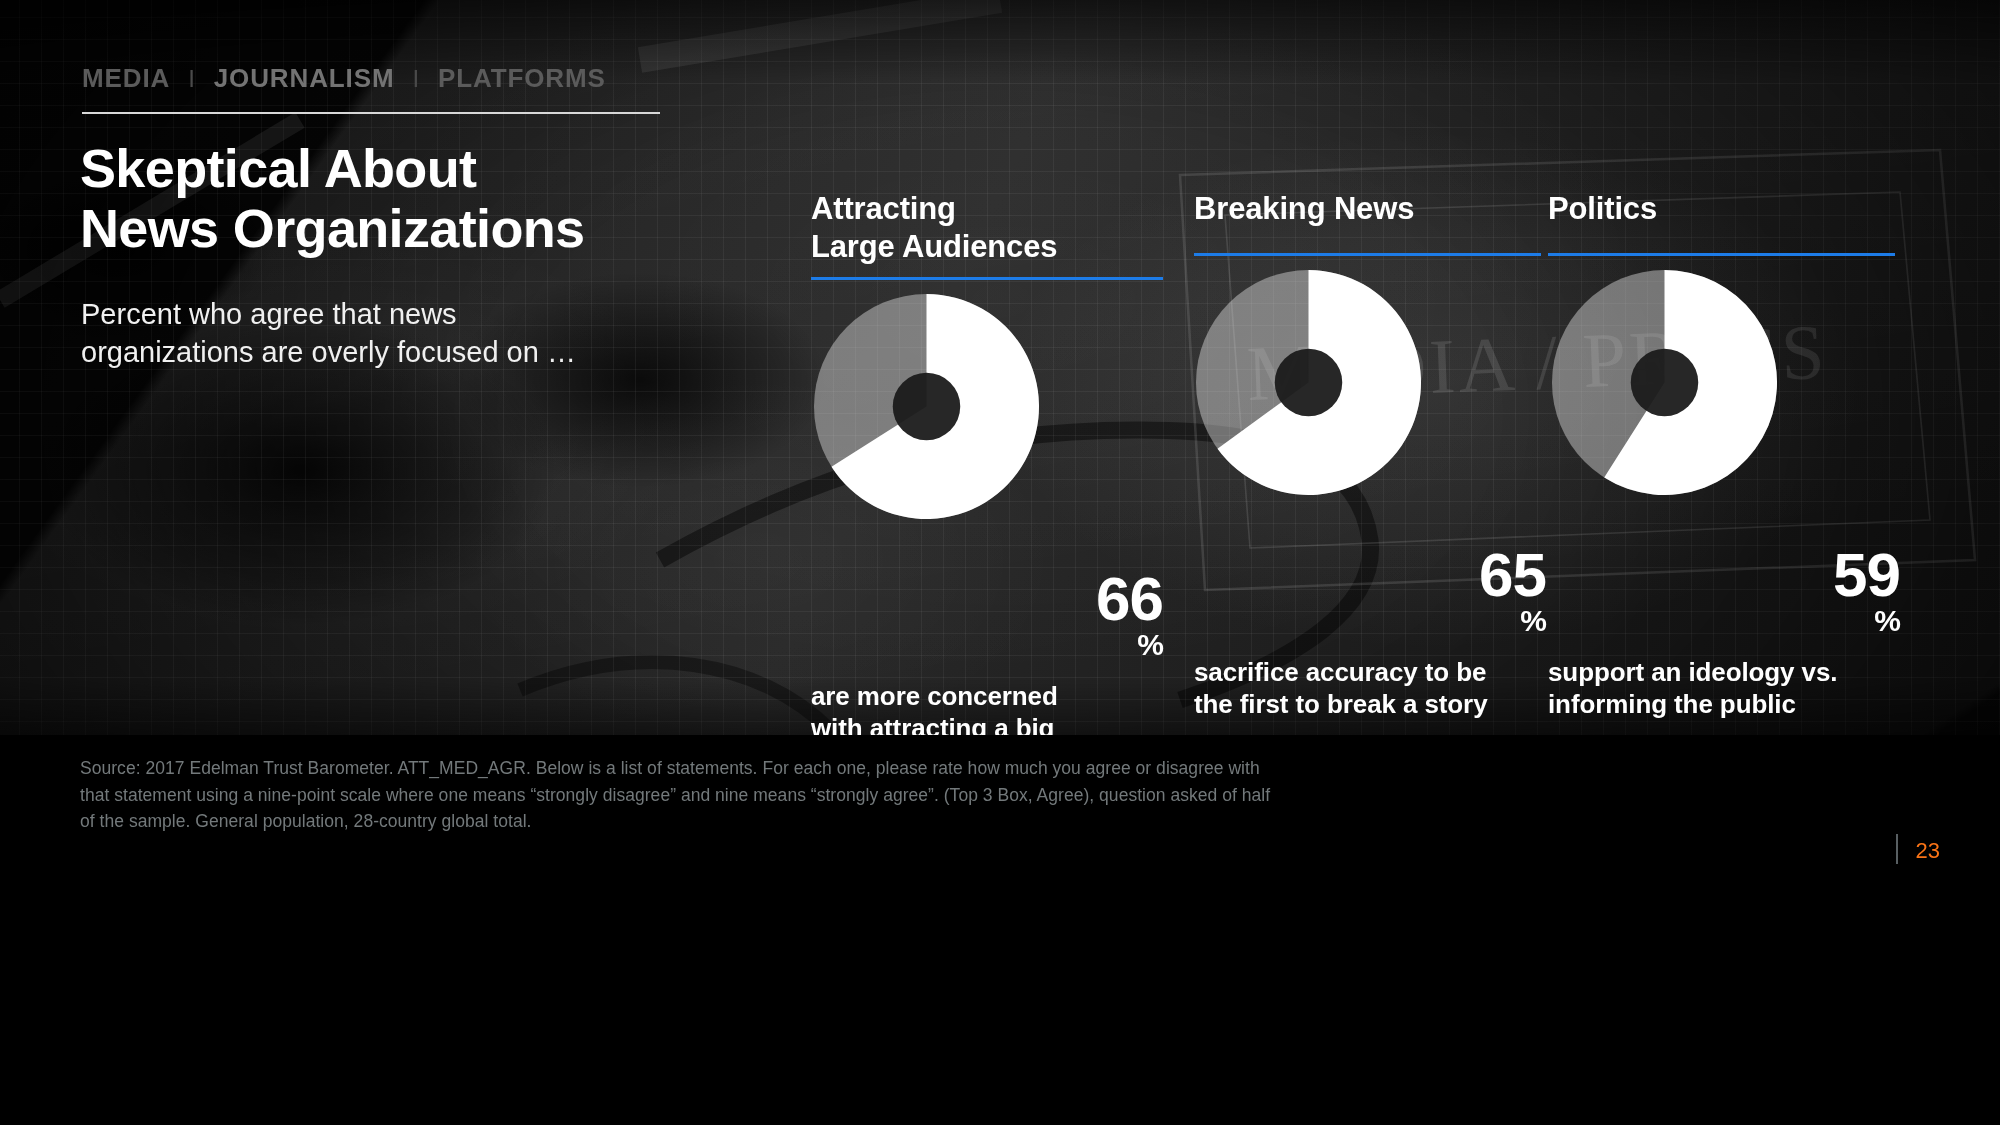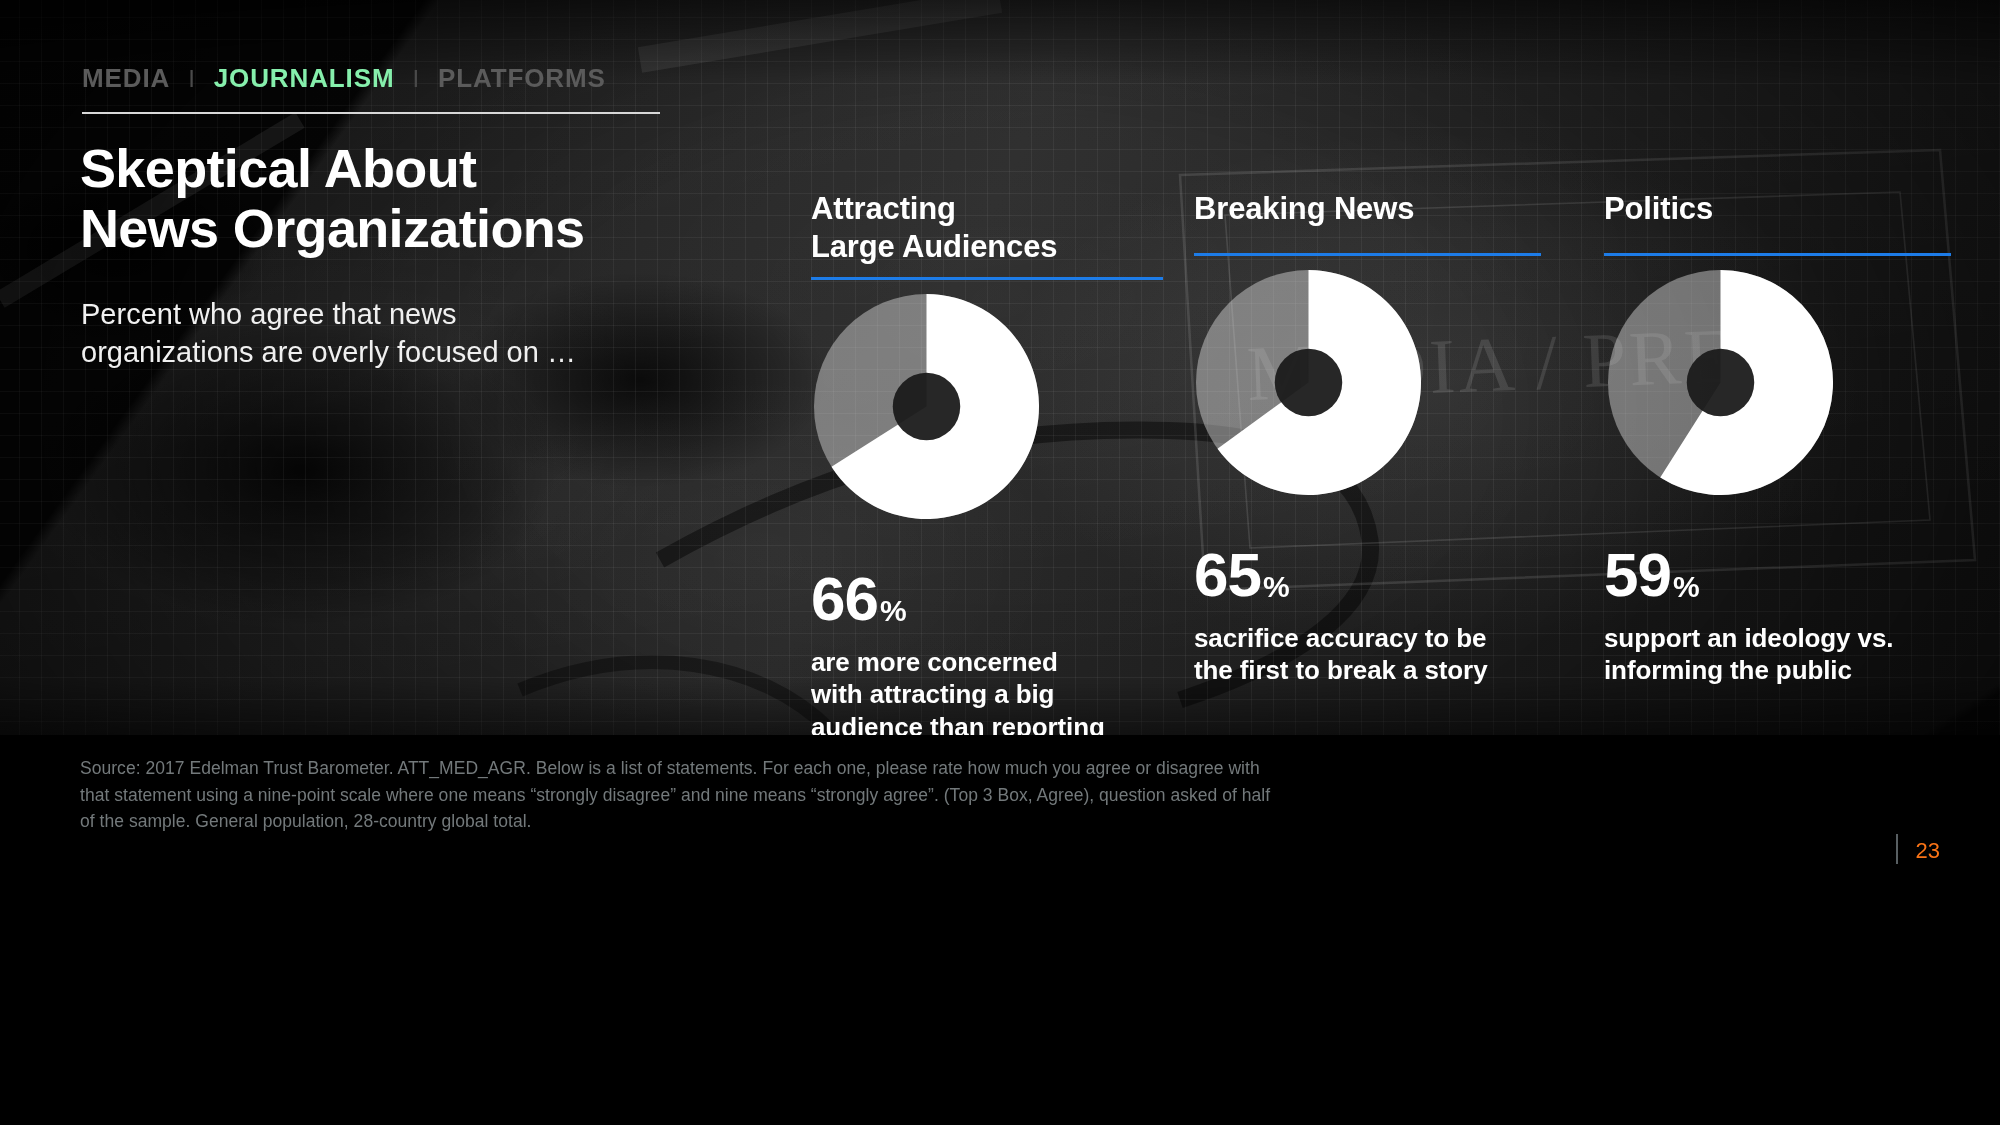--- a/index.html
+++ b/index.html
@@ -63,21 +63,21 @@
 
   
   .nav {
     position:absolute; left:82px; top:63px;
     display:flex; align-items:baseline; gap:18px;
     letter-spacing:0.055em;
   }
   .nav-item {
     font-size:26px; font-weight:700; color:#5b5b5b;
   }
-  .nav-item.active { color:#86efac; }
+  .nav-item.active { color:#737373; }
   .nav-sep { font-size:24px; font-weight:400; color:#4a4a4a; }
   .nav-rule {
     position:absolute; left:82px; top:112px;
     width:578px; height:2px; background:#d8d8d8;
   }
 
   
   .title {
     position:absolute; left:80px; top:138px;
     width:620px;
@@ -89,21 +89,21 @@
     width:600px;
     font-size:29px; font-weight:400; line-height:1.32;
     color:#f0f0f0;
   }
 
   
   .cols { position:absolute; left:793px; top:190px; width:1140px; }
   .col { position:absolute; top:0; }
   .col.c0 { left:0;   width:352px;margin-left:18px; }
   .col.c1 { left:401px; width:352px; }
-  .col.c2 { left:811px; width:352px; }
+  .col.c2 { left:755px; width:352px; }
 
   .col-head {
     font-size:31px; font-weight:700; color:#ffffff;
     line-height:1.23; letter-spacing:-0.005em;
     min-height:52px;
   }
   .col-head.two-line { min-height:52px; }
   .col-rule {
     margin-top:11px;
     height:3px; background:#1d7ce8; width:100%;
@@ -120,21 +120,21 @@
   }
   .col.c0 .donut { left:3px; }
   .col.c1 .donut { left:2px; }
   .col.c2 .donut { left:4px; }
   .donut svg { display:block; }
 
   .stat-num {
     margin-top:-2px;
     font-size:62px; font-weight:700; color:#ffffff;
     line-height:1; letter-spacing:-0.015em;
-    display:flex; align-items:flex-end;
+    display:flex; align-items:flex-end;flex-direction:column;
   }
   .stat-pct { font-size:30px; font-weight:700; margin-left:2px; padding-bottom:4px; }
   .stat-desc {
     margin-top:16px;
     font-size:26px; font-weight:700; line-height:1.24; color:#ffffff;
     letter-spacing:-0.004em;
   }
 
   
   .footer-band {

